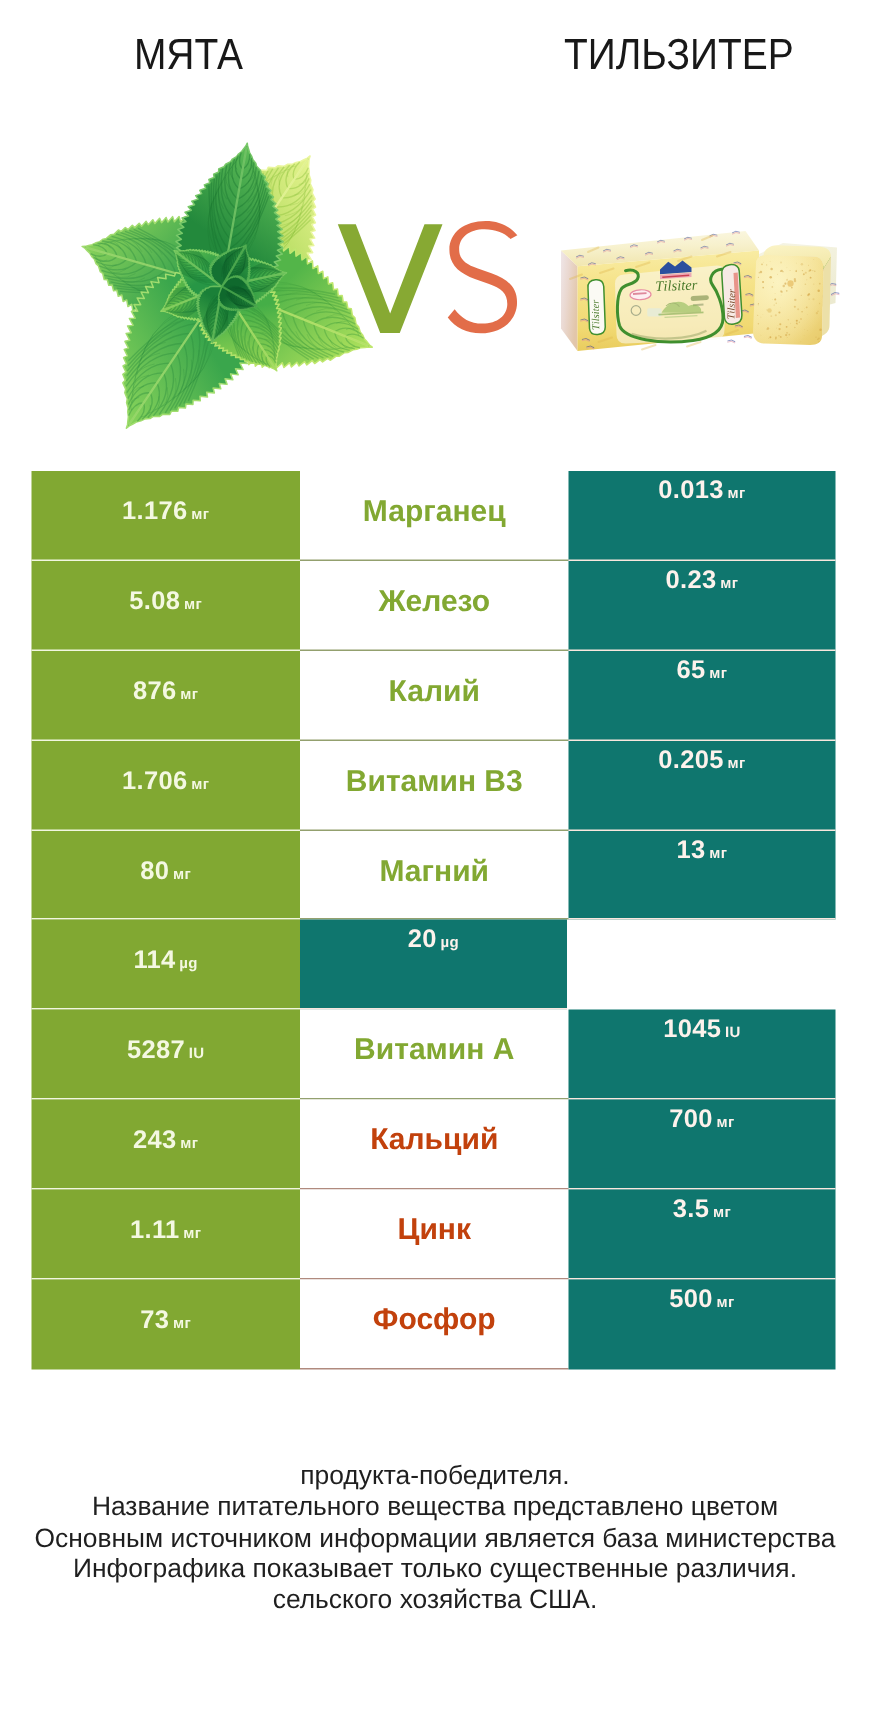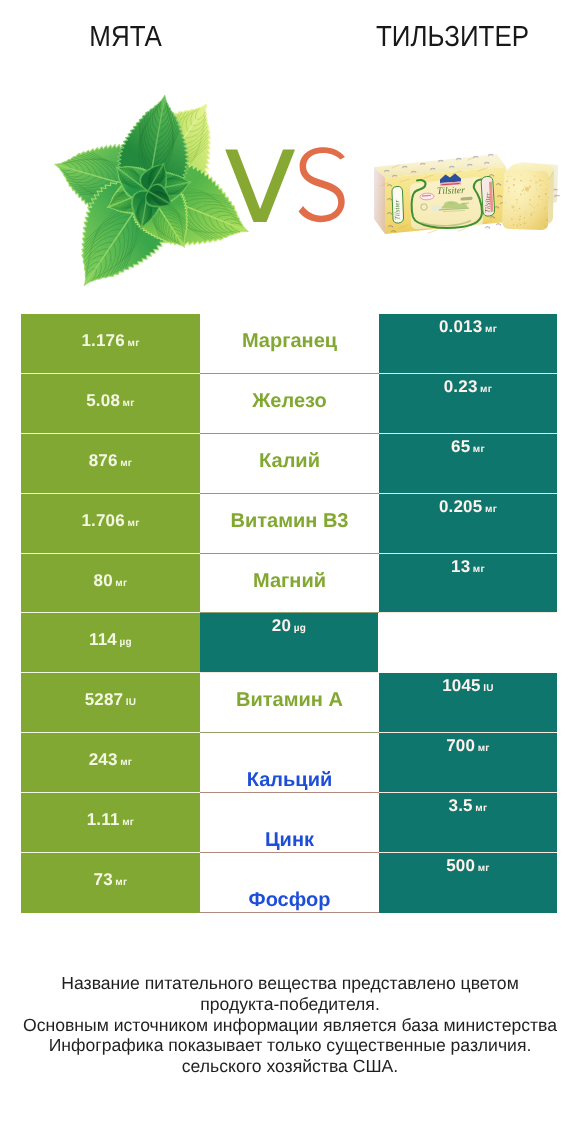--- a/index.html
+++ b/index.html
@@ -12,21 +12,21 @@
 .mint-wrap{position:absolute;left:53px;top:94px;width:180px;height:193px;}
 .cheese-wrap{position:absolute;left:368px;top:148px;width:195px;height:92px;}
 .mint-svg,.cheese-svg{display:block;overflow:visible;}
 .vs{position:absolute;left:225.3px;top:147.8px;width:130px;height:78px;}
 .vs svg{display:block;overflow:visible;}
 .table{position:absolute;left:21px;top:314px;width:536px;}
 .row{display:flex;height:59.9px;box-sizing:border-box;}
 .cell{display:flex;align-items:baseline;justify-content:center;box-sizing:border-box;padding-top:18px;}
 .left{width:179px;background:#81a832;color:#f4f8e2;border-bottom:1px solid #f1f6df;padding-top:17px;}
 .mid{width:179px;background:#fff;border-bottom:1px solid #93a06e;color:#82a832;padding-top:16px;}
-.mid.r{border-bottom-color:#b08a7e;color:#1d4ed8;align-items:flex-end;}
+.mid.r{border-bottom-color:#b08a7e;color:#c2410c;}
 .right{width:178px;background:#0f766e;color:#fdf2ec;border-bottom:1px solid #f9e7de;padding-top:3px;}
 .row:last-child .left,.row:last-child .right{border-bottom:none;}
 .val{font-size:17px;font-weight:bold;letter-spacing:.2px;}
 .unit{font-size:10px;font-weight:bold;margin-left:2.5px;letter-spacing:.3px;}
 .nut{font-size:20px;font-weight:bold;letter-spacing:0;}
 .footer{position:absolute;left:0;top:973px;width:580px;text-align:center;font-size:17.6px;line-height:20.8px;color:#1f1f1f;}
 </style>
 </head>
 <body>
 
@@ -659,19 +659,19 @@
         <div class="cell mid r">
           <span class="nut">Фосфор</span>
         </div>
         <div class="cell right">
           <span class="val">500</span>
           <span class="unit">мг</span>
         </div>
       </div>
     </div>
   <div class="footer" id="footer">
+      <div>продукта-победителя.</div>
       <div>Название питательного вещества представлено цветом</div>
-      <div>продукта-победителя.</div>
       <div>Основным источником информации является база министерства</div>
       <div>Инфографика показывает только существенные различия.</div>
       <div>сельского хозяйства США.</div>
     </div>
 </div>
 
 </body></html>

